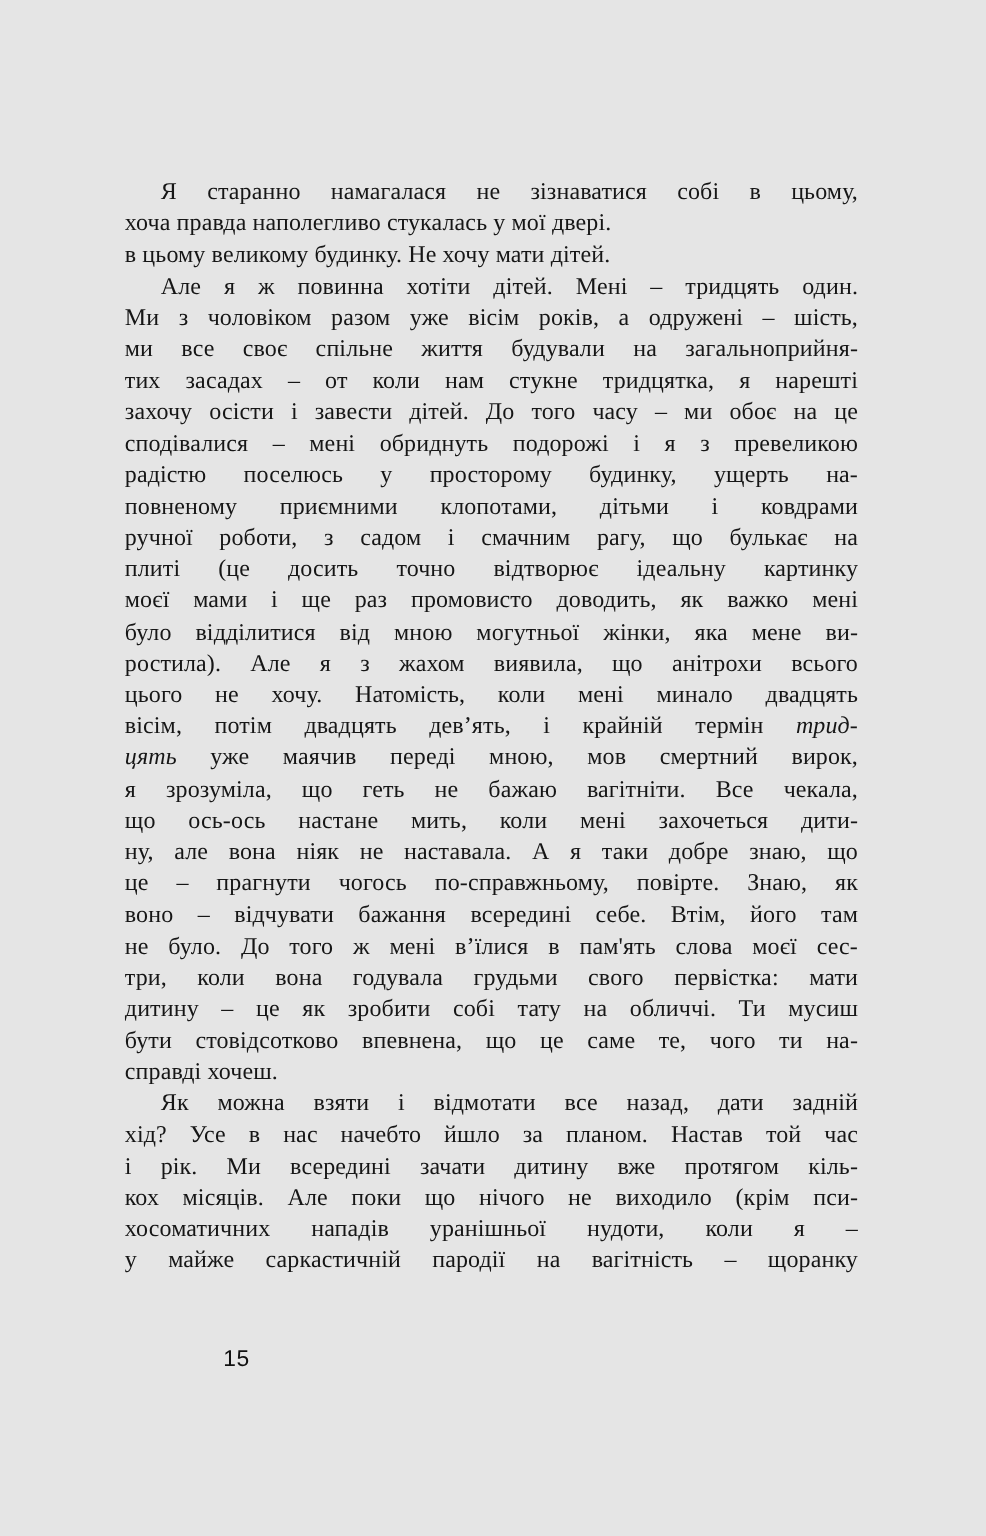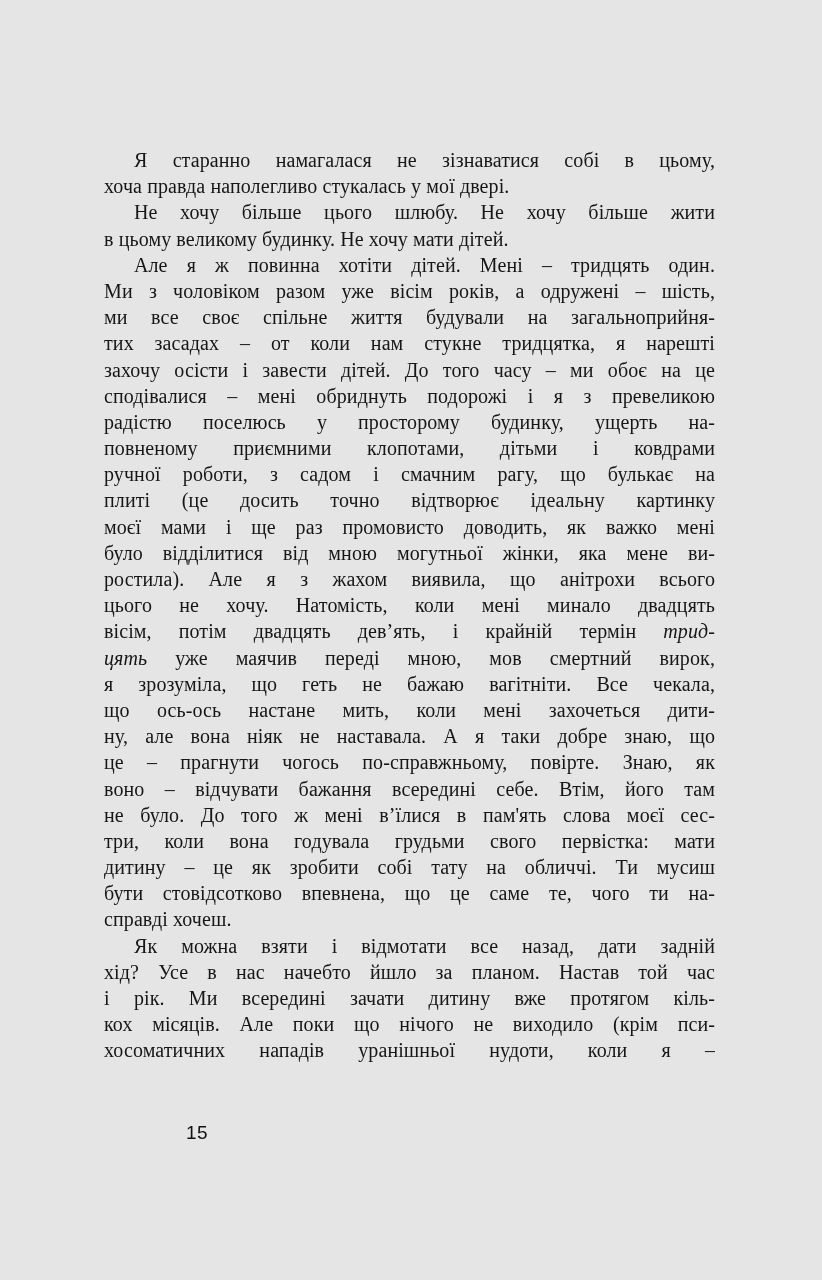--- a/index.html
+++ b/index.html
@@ -61,21 +61,20 @@
 </head>
 <body>
 
 <div class="page">
   <div class="text-block">
       <div class="paragraph">
         <div class="line first"><span>Я старанно намагалася не зізнаватися собі в цьому,</span></div>
         <div class="line nj"><span>хоча правда наполегливо стукалась у мої двері.</span></div>
       </div>
       <div class="paragraph">
-        <div class="line first"><span>Не хочу більше цього шлюбу. Не хочу більше жити</span></div>
         <div class="line nj"><span>в цьому великому будинку. Не хочу мати дітей.</span></div>
       </div>
       <div class="paragraph">
         <div class="line first"><span>Але я ж повинна хотіти дітей. Мені – тридцять один.</span></div>
         <div class="line"><span>Ми з чоловіком разом уже вісім років, а одружені – шість,</span></div>
         <div class="line"><span>ми все своє спільне життя будували на загальноприйня-</span></div>
         <div class="line"><span>тих засадах – от коли нам стукне тридцятка, я нарешті</span></div>
         <div class="line"><span>захочу осісти і завести дітей. До того часу – ми обоє на це</span></div>
         <div class="line"><span>сподівалися – мені обриднуть подорожі і я з превеликою</span></div>
         <div class="line"><span>радістю поселюсь у просторому будинку, ущерть на-</span></div>
@@ -98,16 +97,17 @@
         <div class="line"><span>дитину – це як зробити собі тату на обличчі. Ти мусиш</span></div>
         <div class="line"><span>бути стовідсотково впевнена, що це саме те, чого ти на-</span></div>
         <div class="line nj"><span>справді хочеш.</span></div>
       </div>
       <div class="paragraph">
         <div class="line first"><span>Як можна взяти і відмотати все назад, дати задній</span></div>
         <div class="line"><span>хід? Усе в нас начебто йшло за планом. Настав той час</span></div>
         <div class="line"><span>і рік. Ми всередині зачати дитину вже протягом кіль-</span></div>
         <div class="line"><span>кох місяців. Але поки що нічого не виходило (крім пси-</span></div>
         <div class="line"><span>хосоматичних нападів уранішньої нудоти, коли я –</span></div>
+        <div class="line"><span>у майже саркастичній пародії на вагітність – щоранку</span></div>
       </div>
     </div>
   <div class="page-number">15</div>
 </div>
 
 </body></html>

